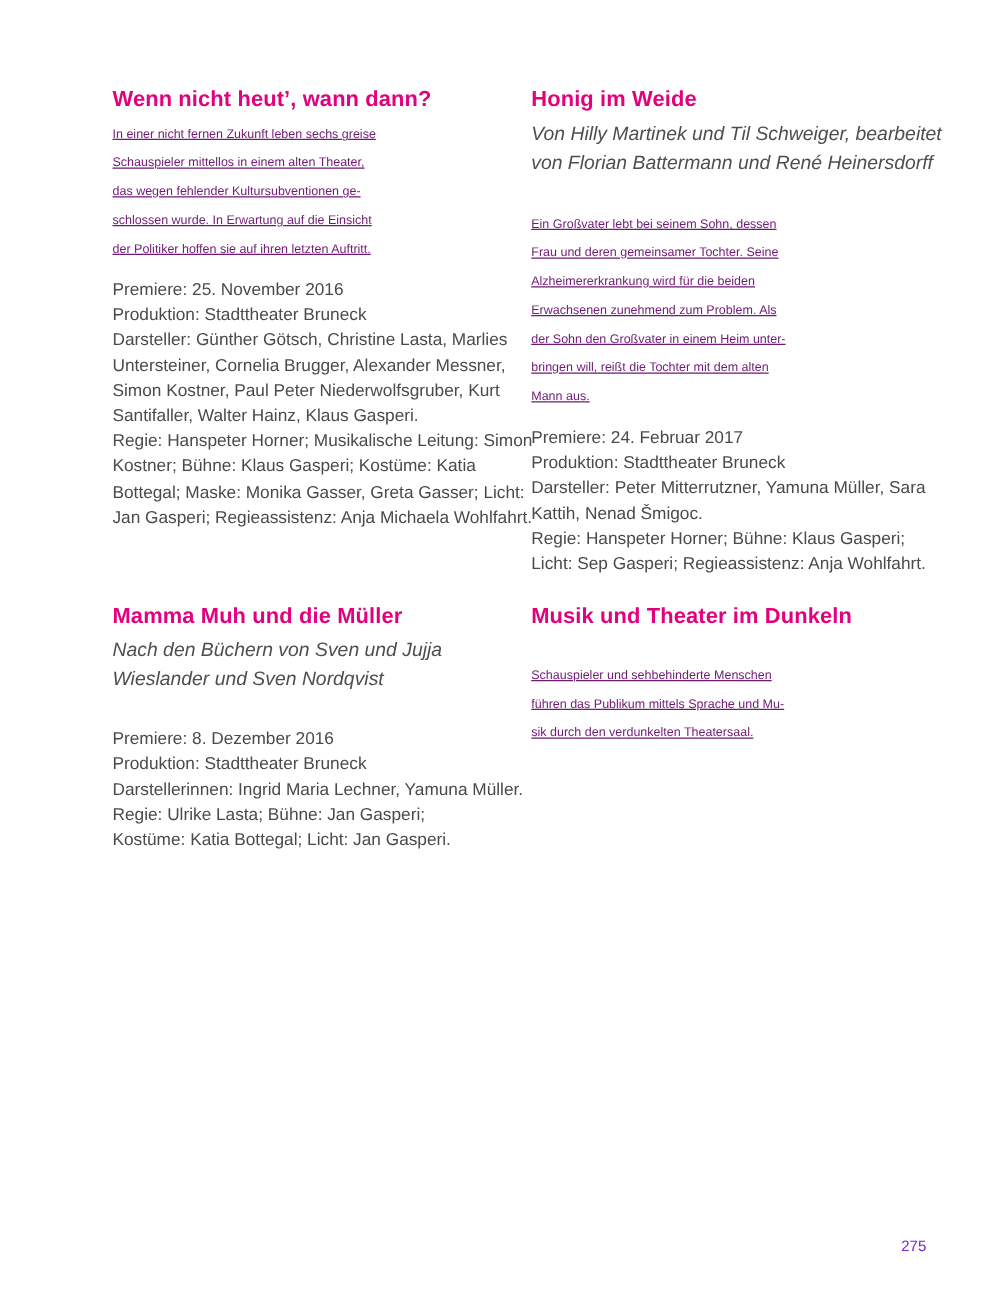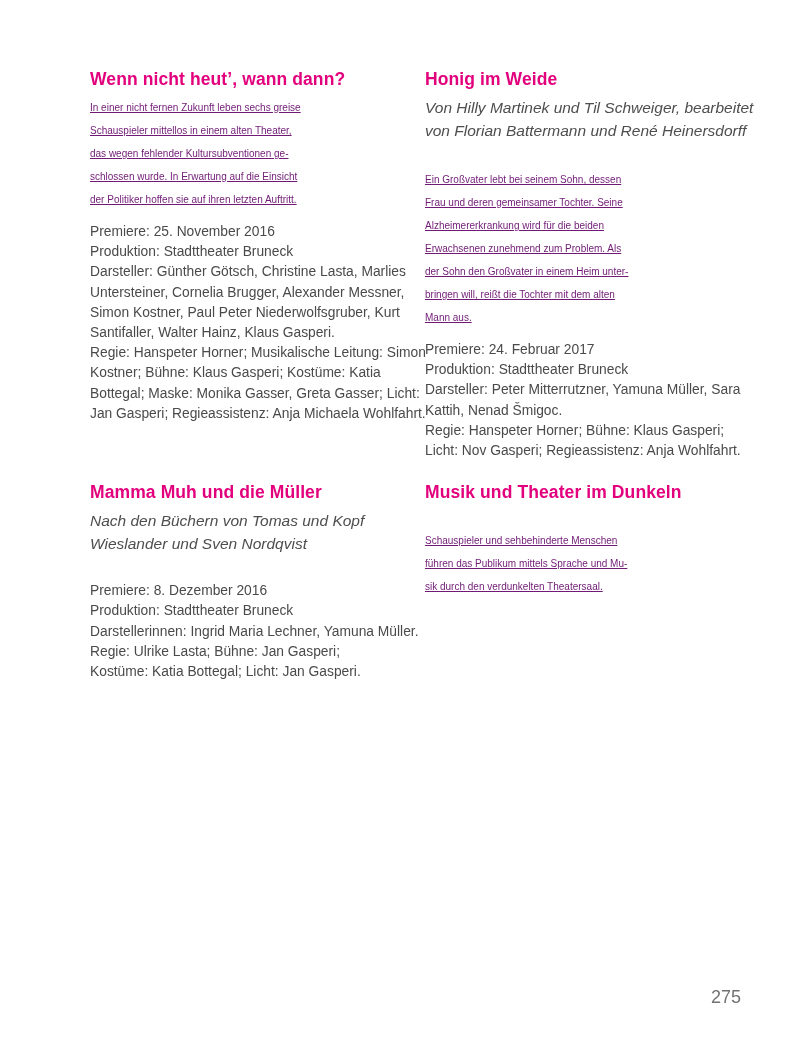--- a/index.html
+++ b/index.html
@@ -56,23 +56,23 @@
     margin: 0;
     font-size: 13.8px;
     line-height: 20.2px;
     color: #4a4a4a;
     white-space: pre;
   }
   .page-number {
     position: absolute;
     right: 59px;
     top: 986px;
-    font-size: 18px;
+    font-size: 12px;
     line-height: 22px;
-    color: #737373;
+    color: #6d28d9;
   }
 </style>
 </head>
 <body>
 
 <div class="page">
   <div class="content">
 
     <section class="piece">
       <h2 class="title">Wenn nicht heut’, wann dann?</h2>
@@ -102,26 +102,26 @@
 Alzheimererkrankung wird für die beiden
 Erwachsenen zunehmend zum Problem. Als
 der Sohn den Großvater in einem Heim unter-
 bringen will, reißt die Tochter mit dem alten
 Mann aus.</p>
       <p class="credits">Premiere: 24. Februar 2017
 Produktion: Stadttheater Bruneck
 Darsteller: Peter Mitterrutzner, Yamuna Müller, Sara
 Kattih, Nenad Šmigoc.
 Regie: Hanspeter Horner; Bühne: Klaus Gasperi;
-Licht: Nov Gasperi; Regieassistenz: Anja Wohlfahrt.</p>
+Licht: Sep Gasperi; Regieassistenz: Anja Wohlfahrt.</p>
     </section>
 
     <section class="piece">
       <h2 class="title">Mamma Muh und die Müller</h2>
-      <p class="subtitle">Nach den Büchern von Tomas und Kopf
+      <p class="subtitle">Nach den Büchern von Sven und Jujja
 Wieslander und Sven Nordqvist</p>
       <p class="credits">Premiere: 8. Dezember 2016
 Produktion: Stadttheater Bruneck
 Darstellerinnen: Ingrid Maria Lechner, Yamuna Müller.
 Regie: Ulrike Lasta; Bühne: Jan Gasperi;
 Kostüme: Katia Bottegal; Licht: Jan Gasperi.</p>
     </section>
 
     <section class="piece">
       <h2 class="title">Musik und Theater im Dunkeln</h2>

